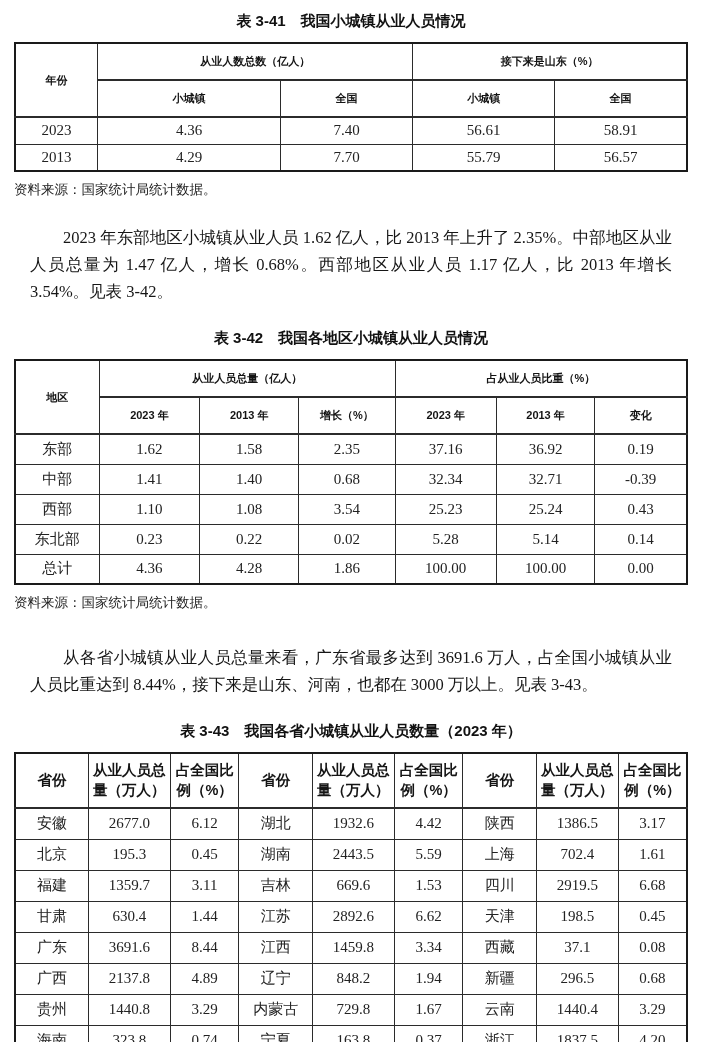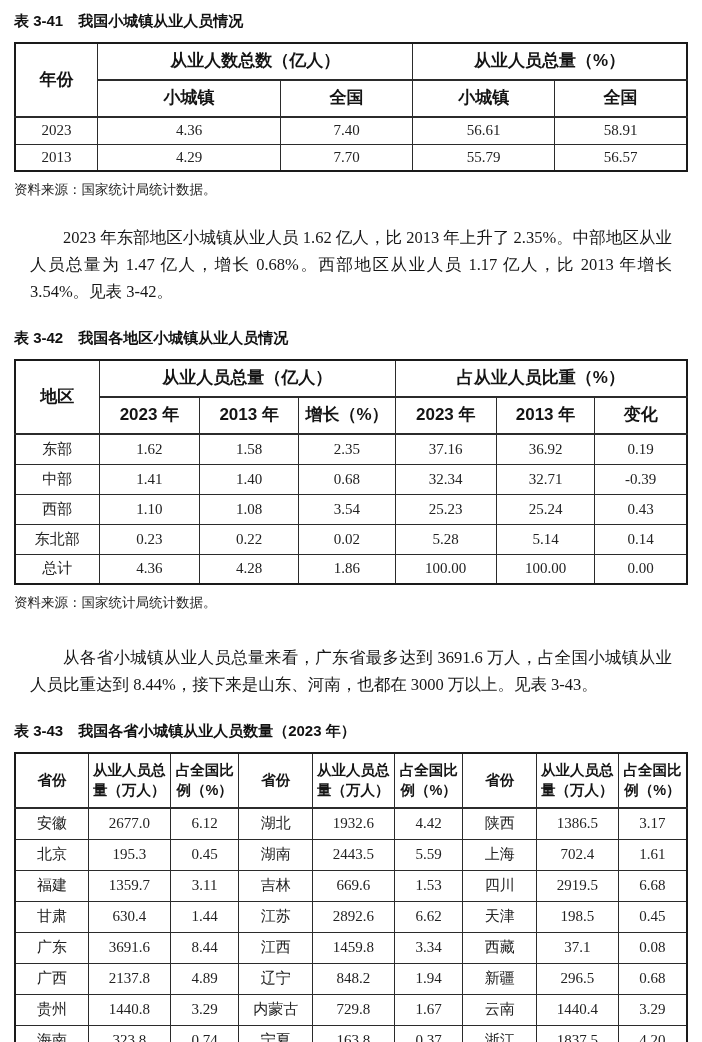--- a/index.html
+++ b/index.html
@@ -6,20 +6,21 @@
   body {
     width: 702px; height: 1042px;
     background: #ffffff;
     color: #1e1e1e;
     font-family: "Liberation Serif", serif;
     overflow: hidden;
   }
   .page { padding: 8px 14px 0 14px; }
 
   .tbl-title {
+    text-align: center;
     font-family: "Liberation Sans", sans-serif;
     font-weight: bold;
     font-size: 15px;
     color: #111;
     margin: 0;
   }
   .title-1 { margin-top: 4px; }
   .title-2 { margin-top: 24px; }
   .title-3 { margin-top: 24px; }
 
@@ -33,21 +34,21 @@
   .tbl th, .tbl td {
     border: 1px solid #2b2b2b;
     text-align: center;
     vertical-align: middle;
     padding: 0 2px;
     overflow: hidden;
   }
   .tbl th {
     font-family: "Liberation Sans", sans-serif;
     font-weight: bold;
-    font-size: 17px;
+    font-size: 11px;
     color: #141414;
     border-bottom-width: 2px;
     line-height: 1.35;
   }
   .tbl td { font-size: 15px; color: #222; }
 
   .t1 thead tr { height: 37px; }
   .t1 tbody tr { height: 27px; }
   .t2 thead tr { height: 37px; }
   .t2 tbody tr { height: 30px; }
@@ -84,21 +85,21 @@
       <col style="width:12.3%">
         <col style="width:27.2%">
         <col style="width:19.7%">
         <col style="width:21.1%">
         <col style="width:19.7%">
     </colgroup>
     <thead>
       <tr>
         <th rowspan="2">年份</th>
         <th colspan="2">从业人数总数（亿人）</th>
-        <th colspan="2">从业人员总量（%）</th>
+        <th colspan="2">接下来是山东（%）</th>
       </tr>
       <tr>
         <th>小城镇</th>
         <th>全国</th>
         <th>小城镇</th>
         <th>全国</th>
       </tr>
     </thead>
     <tbody>
       <tr>

